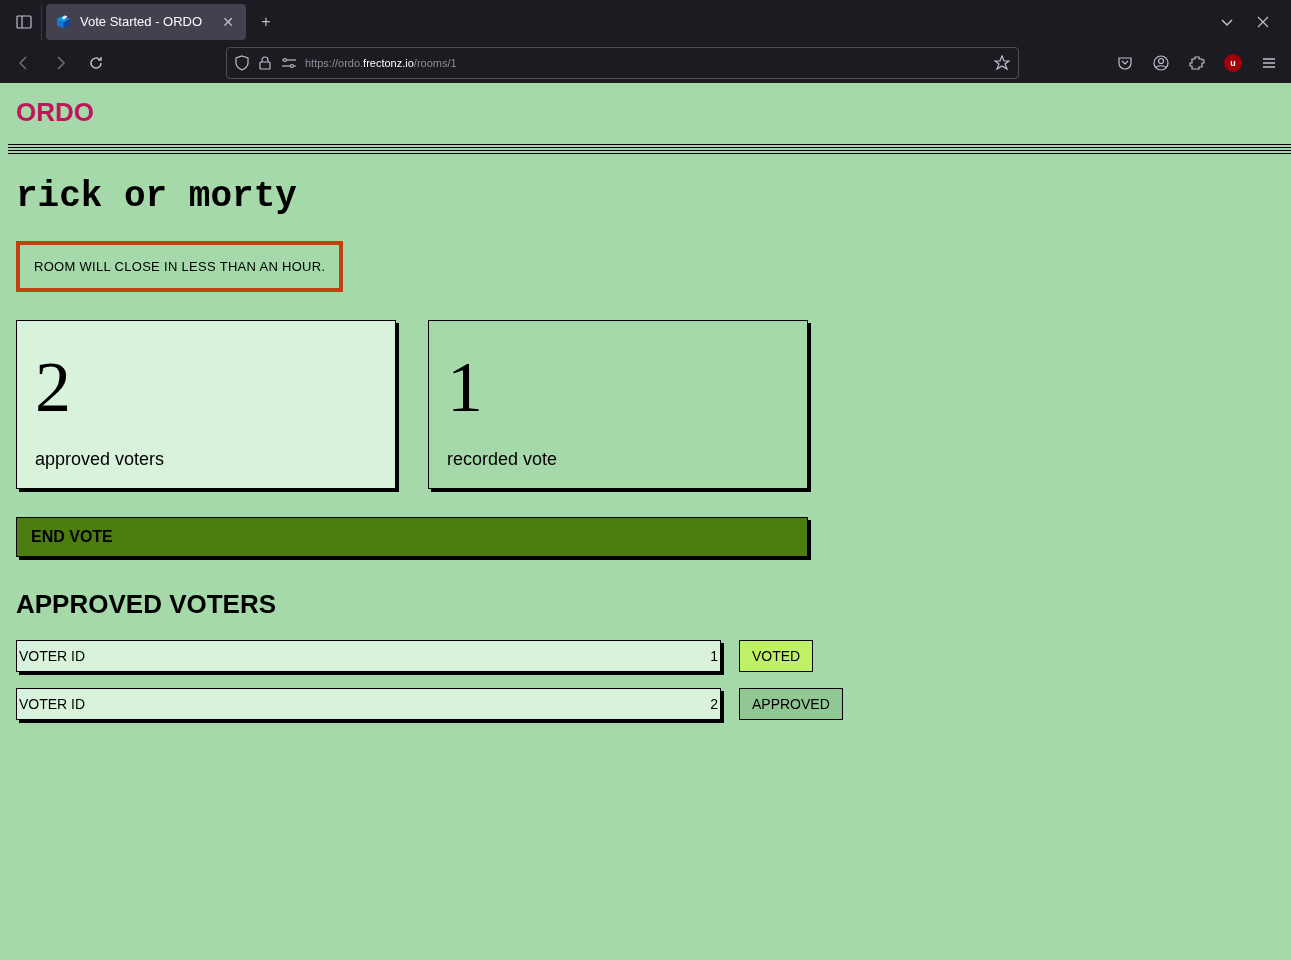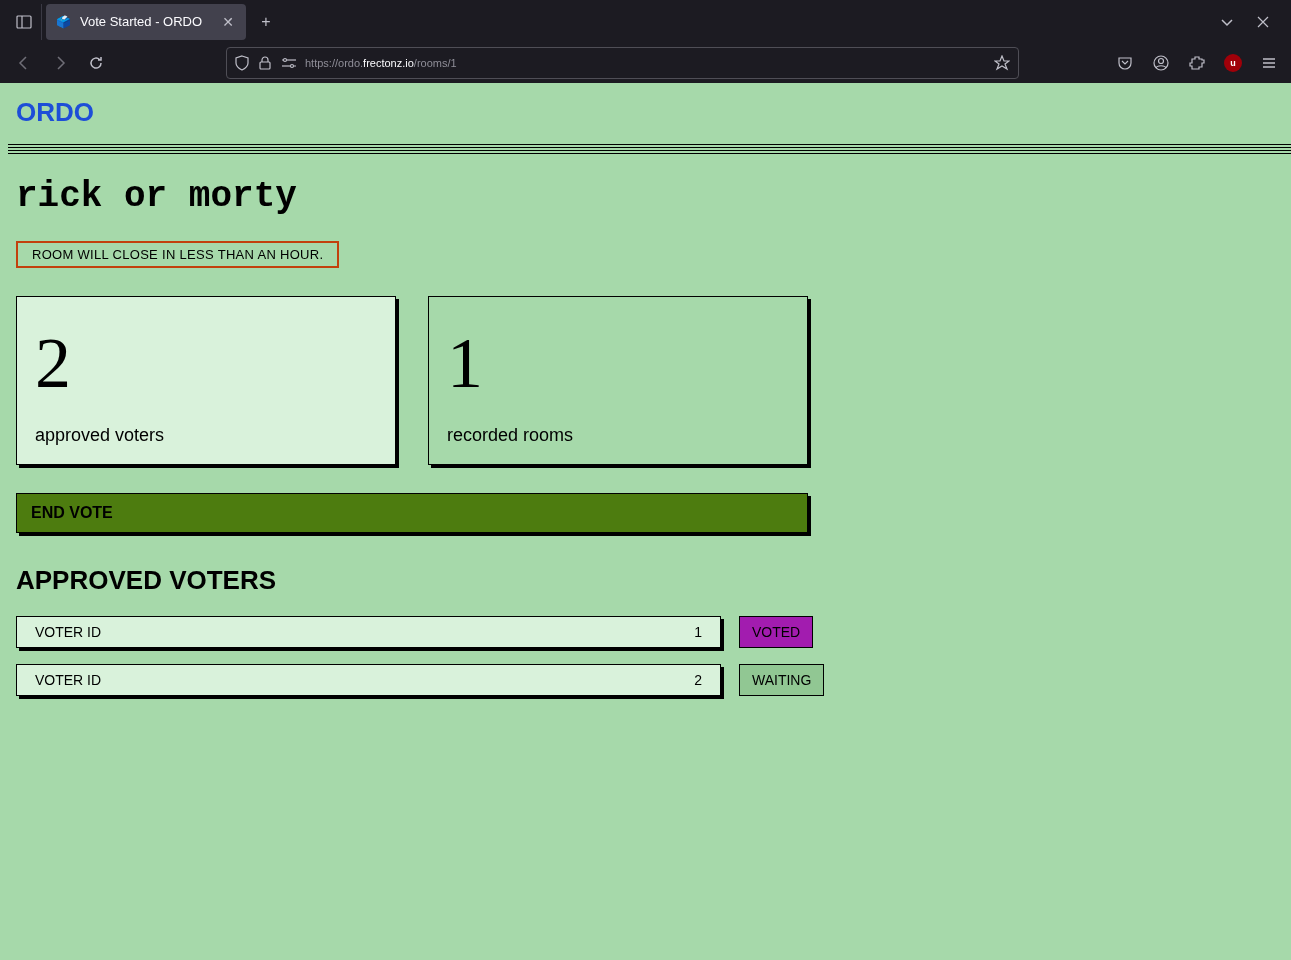--- a/index.html
+++ b/index.html
@@ -201,21 +201,21 @@
     
     .header {
       padding: 14px 16px 16px;
     }
     
     .logo {
       font-family: sans-serif;
       font-weight: 900;
       font-size: 26px;
       letter-spacing: 0px;
-      color: #1d4ed8;
+      color: #be185d;
     }
     
     .divider {
       height: 12px;
       background: repeating-linear-gradient(
         to bottom,
         #000 0px,
         #000 1px,
         #a6d9aa 1px,
         #a6d9aa 3px
@@ -230,22 +230,22 @@
     .room-title {
       font-size: 36px;
       font-weight: 800;
       color: #000;
       margin-bottom: 24px;
       font-family: Liberation Mono, monospace;
     }
     
     .status-badge {
       display: inline-block;
-      border: 2px solid #c2410c;
-      padding: 4px 14px;
+      border: 4px solid #c2410c;
+      padding: 14px 14px;
       font-size: 13px;
       letter-spacing: 0.3px;
       margin-bottom: 28px;
       background: #a6d9aa;
     }
     
     .stats-row {
       display: flex;
       gap: 32px;
       margin-bottom: 28px;
@@ -304,40 +304,40 @@
       display: flex;
       gap: 18px;
       margin-bottom: 16px;
       align-items: stretch;
     }
     
     .voter-id-box {
       width: 705px;
       border: 1px solid #000;
       background: #d9f2db;
-      padding: 7px 18px;
+      padding: 7px 2px;
       display: flex;
       justify-content: space-between;
       align-items: center;
       box-shadow: 3px 3px 0 #000;
       font-size: 14px;
     }
     
     .voter-status {
       border: 1px solid #000;
       padding: 7px 12px;
       font-size: 14px;
       display: flex;
       align-items: center;
       min-width: 68px;
       justify-content: center;
     }
     
     .voter-status.voted {
-      background: #a21caf;
+      background: #bef264;
     }
     
     .voter-status.waiting {
       background: #91c793;
     }
     
     svg {
       display: block;
     }
   </style>
@@ -467,37 +467,37 @@
     
     <div class="status-badge">ROOM WILL CLOSE IN LESS THAN AN HOUR.</div>
     
     <div class="stats-row">
       <div class="stat-card highlight">
         <div class="stat-number">2</div>
         <div class="stat-label">approved voters</div>
       </div>
       <div class="stat-card normal">
         <div class="stat-number">1</div>
-        <div class="stat-label">recorded rooms</div>
+        <div class="stat-label">recorded vote</div>
       </div>
     </div>
     
     <button class="end-vote-btn">END VOTE</button>
     
     <h2 class="section-title">APPROVED VOTERS</h2>
     
     <div class="voter-row">
       <div class="voter-id-box">
         <span>VOTER ID</span>
         <span>1</span>
       </div>
       <div class="voter-status voted">VOTED</div>
     </div>
     
     <div class="voter-row">
       <div class="voter-id-box">
         <span>VOTER ID</span>
         <span>2</span>
       </div>
-      <div class="voter-status waiting">WAITING</div>
+      <div class="voter-status waiting">APPROVED</div>
     </div>
   </div>
 </div>
 
 </body></html>

